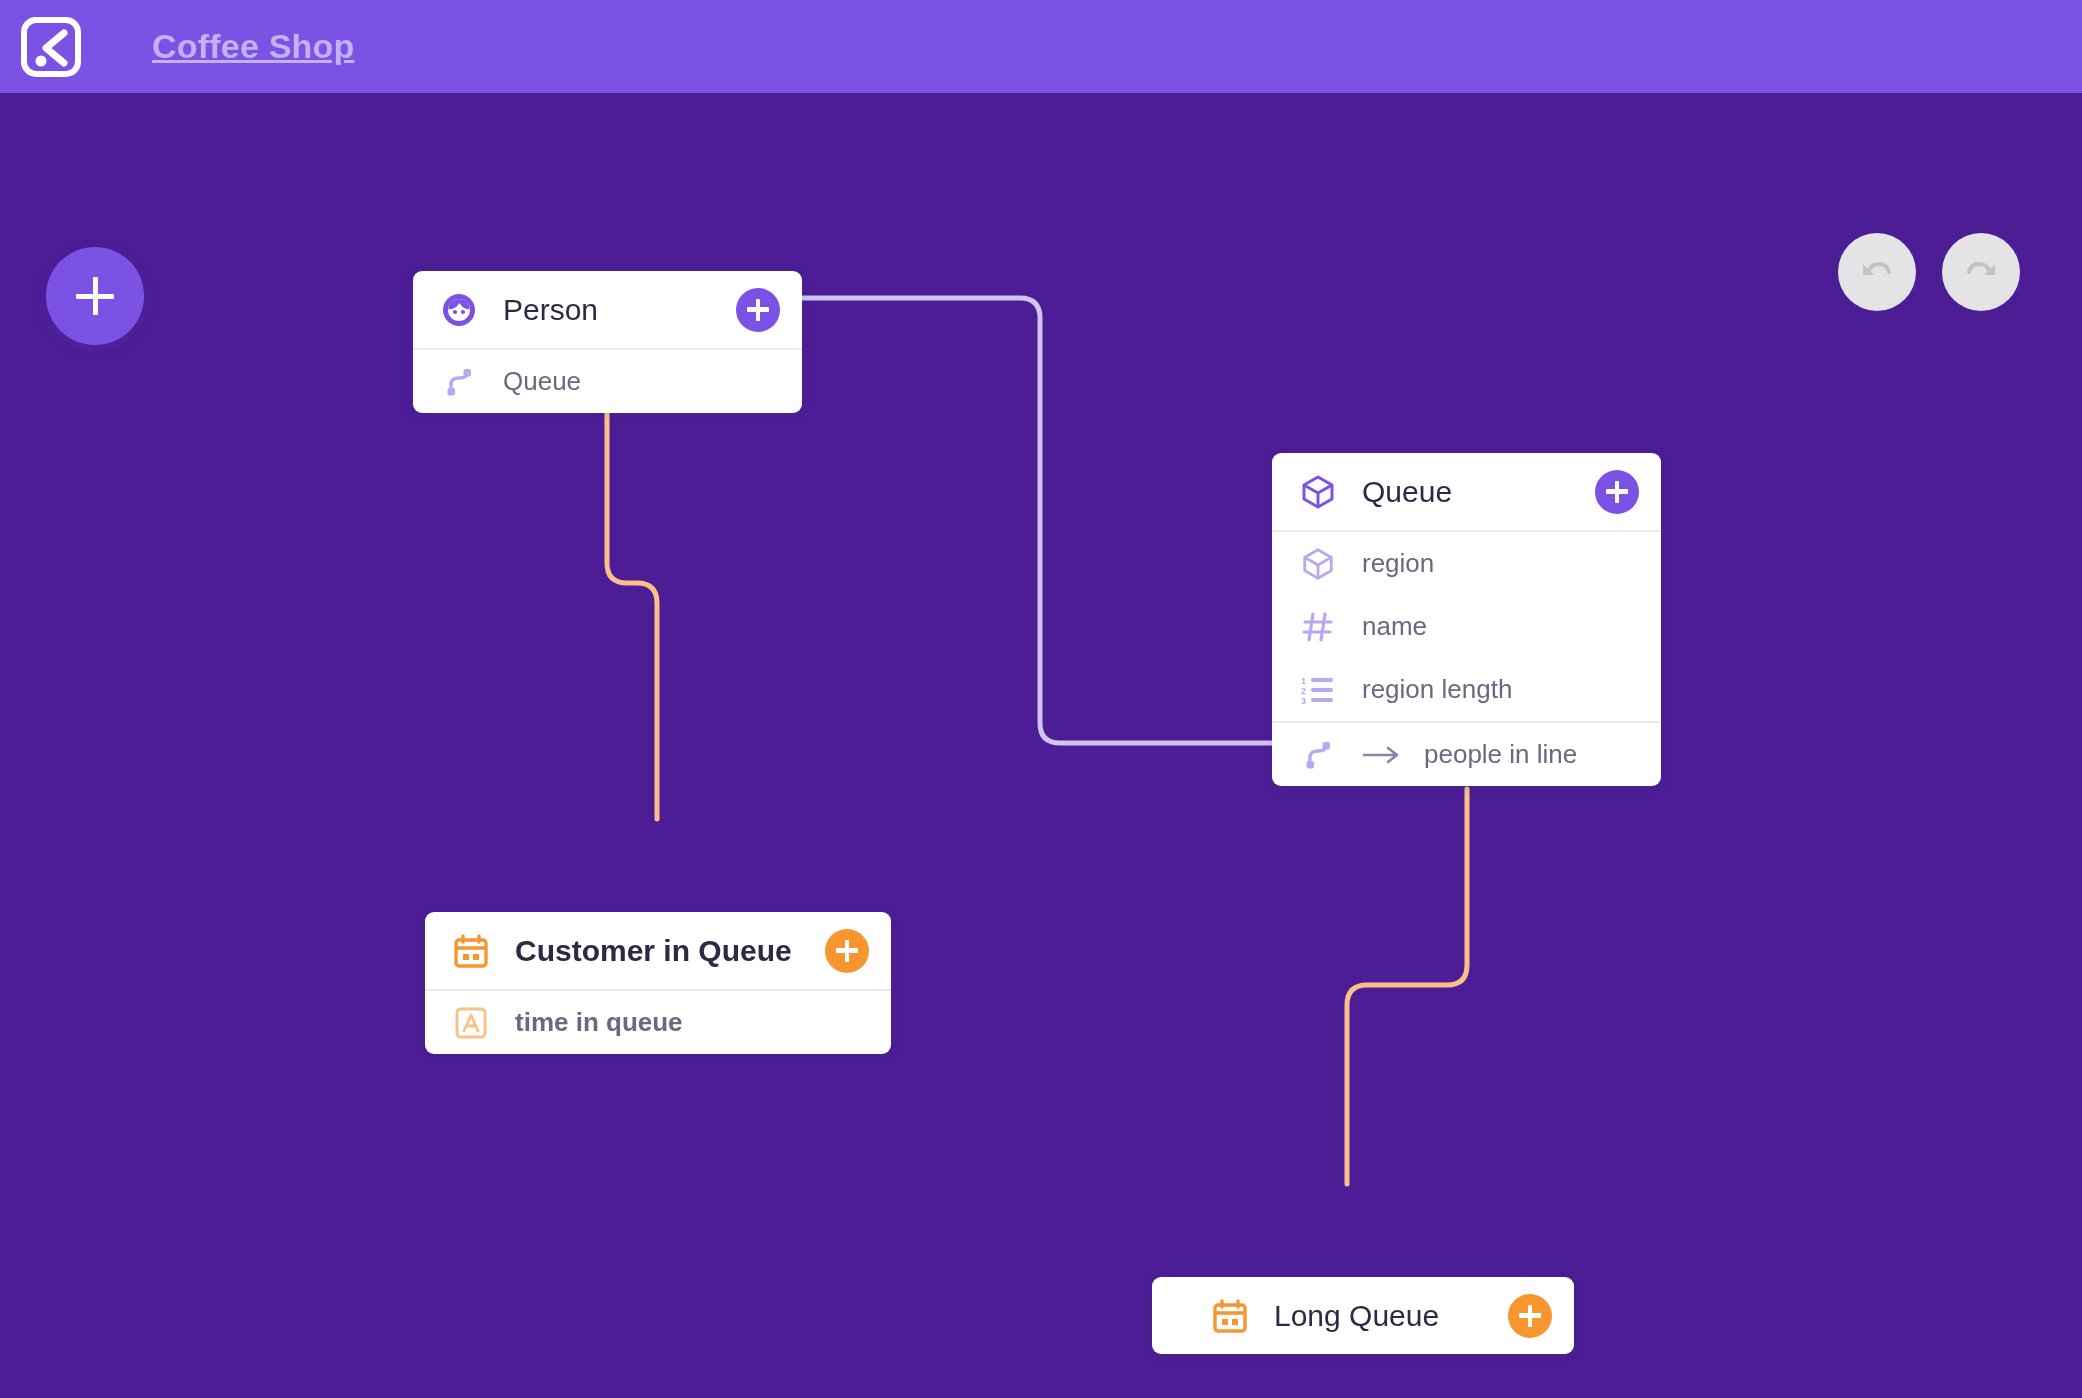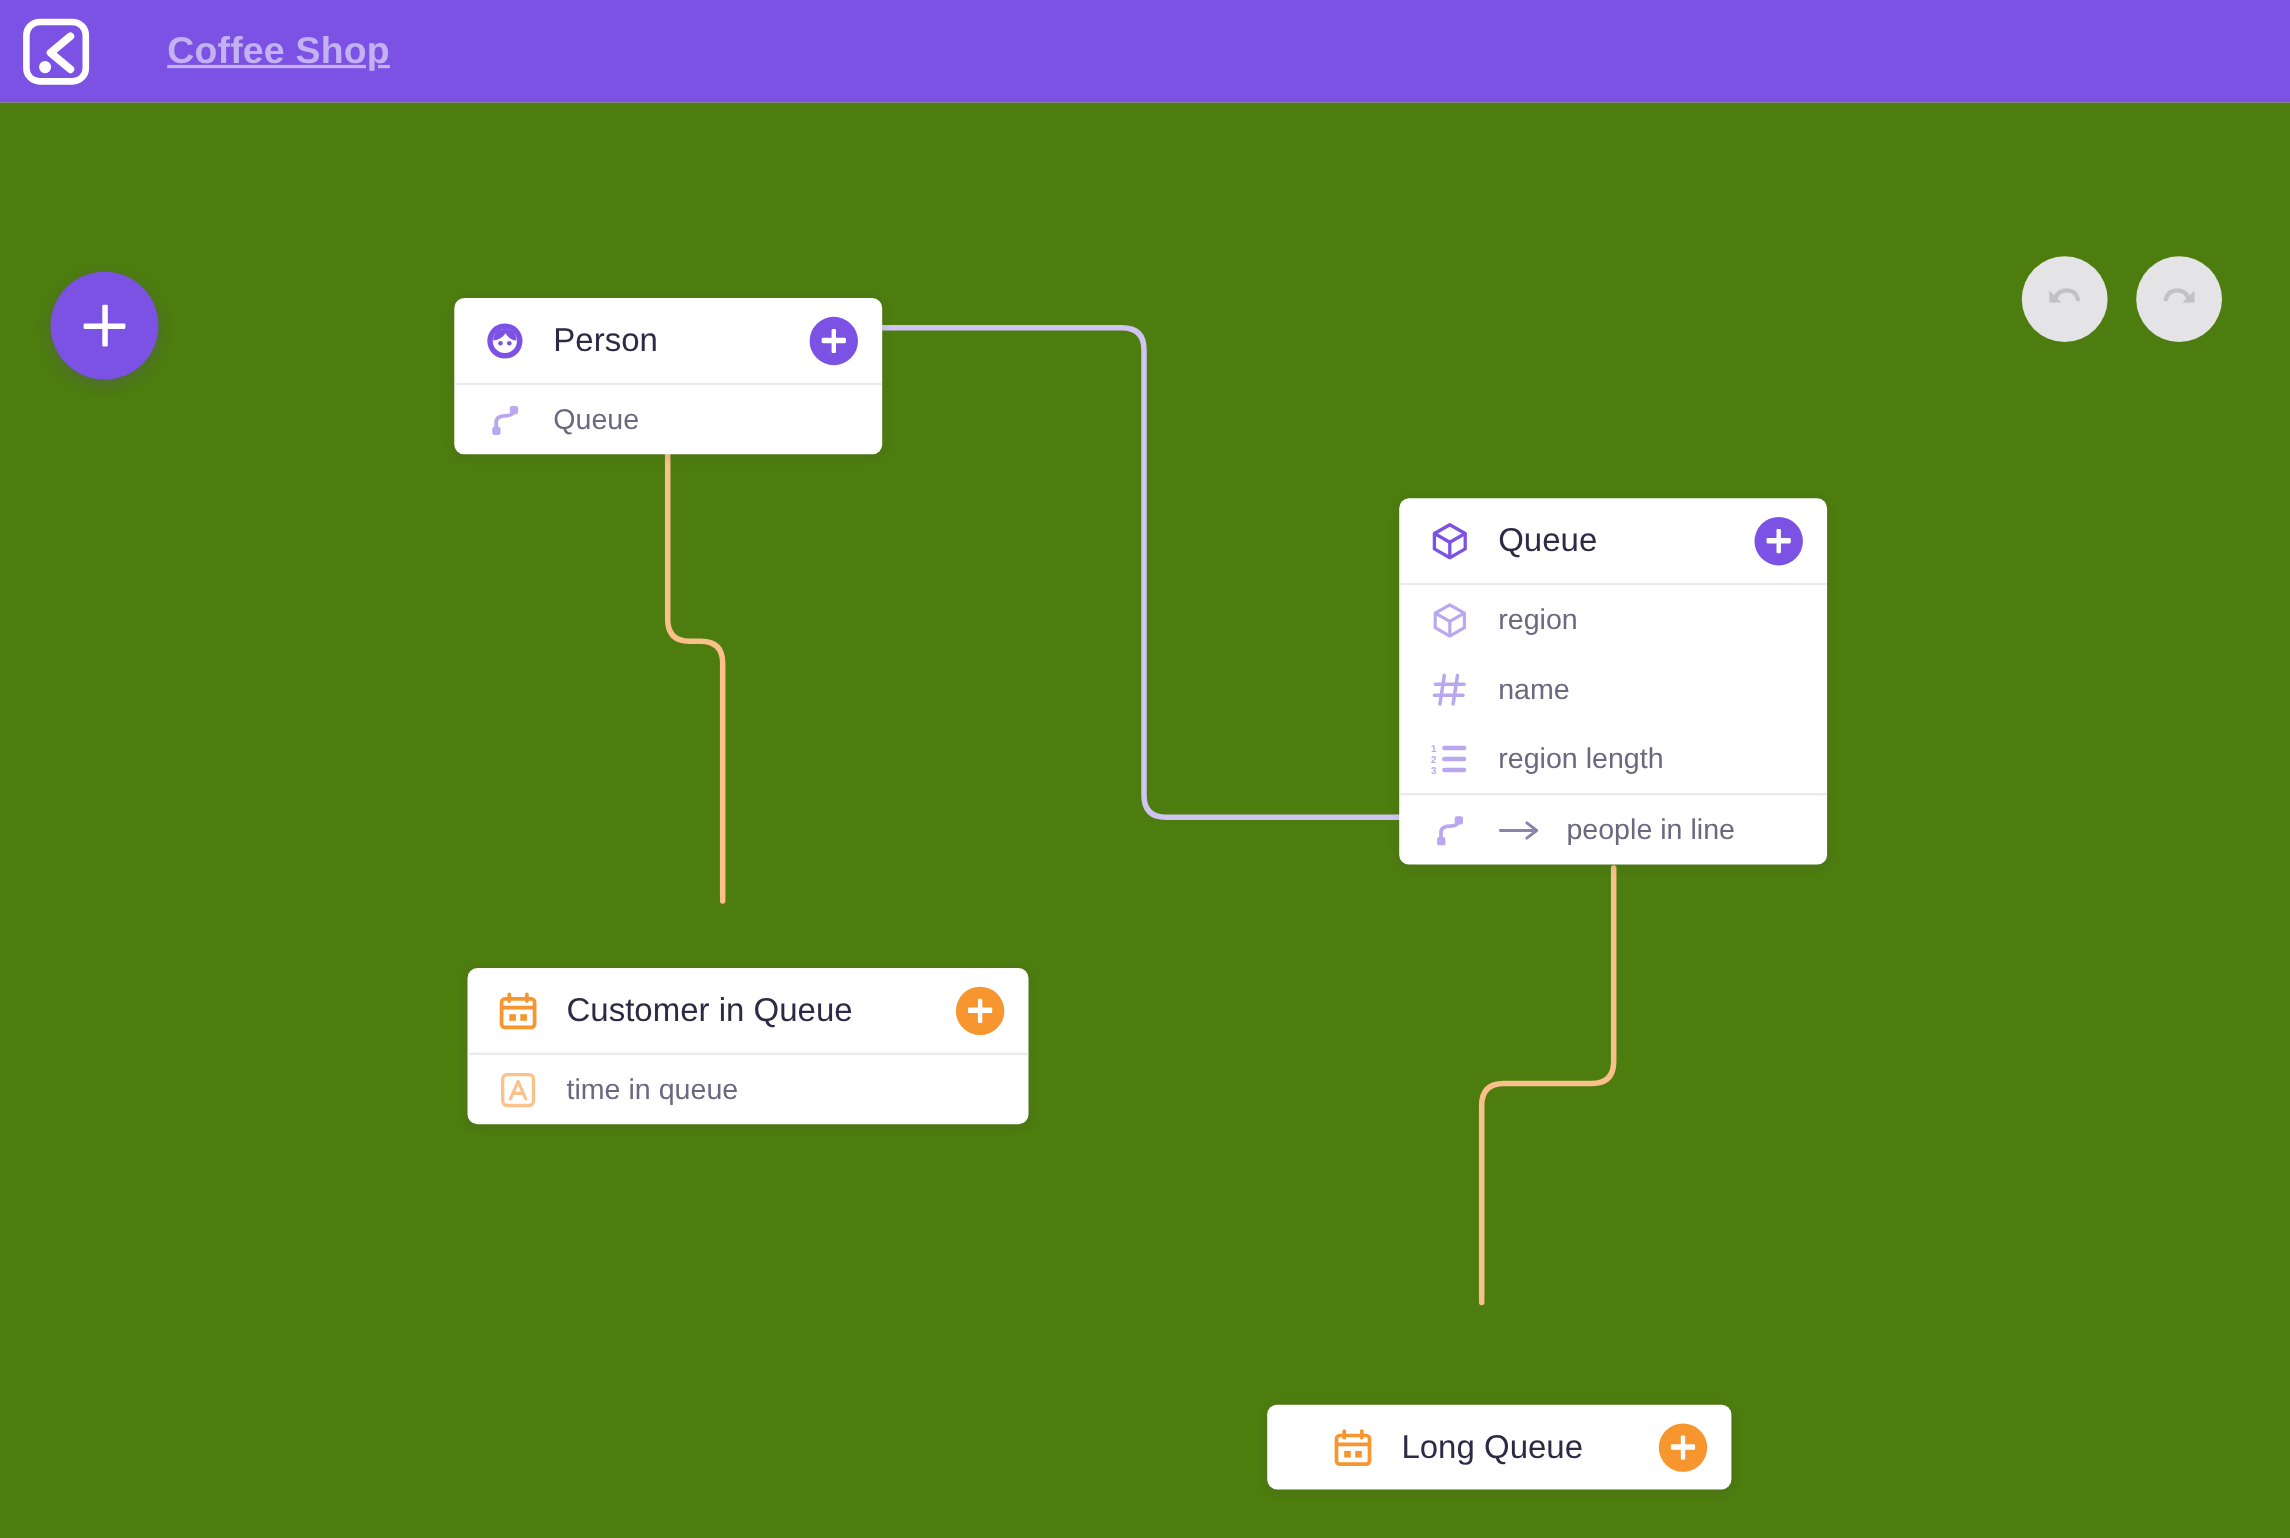--- a/index.html
+++ b/index.html
@@ -43,21 +43,21 @@
     white-space: nowrap;
     text-decoration: underline;
   }
 
   
   .canvas {
     position: absolute;
     top: 93px; left: 0;
     width: 2082px;
     height: 1305px;
-    background: #4d7c0f;
+    background: #4c1d95;
     overflow: hidden;
   }
   .edges {
     position: absolute;
     top: 0; left: 0;
     width: 2082px;
     height: 1305px;
     z-index: 1;
     pointer-events: none;
   }
@@ -196,21 +196,21 @@
     width: 44px;
     height: 26px;
     margin-left: 22px;
     flex: none;
   }
   .field-row.relation .field-label { margin-left: 20px; }
 
   
   #card-person   { left: 413px; top: 178px;  width: 389px; }
   #card-queue    { left: 1272px; top: 360px; width: 389px; }
-  #card-customer { left: 425px; top: 787px;  width: 510px; }
+  #card-customer { left: 425px; top: 819px;  width: 466px; font-weight: bold; }
   #card-longqueue{ left: 1152px; top: 1184px; width: 390px; padding-left: 32px; }
 </style>
 </head>
 <body>
 
 <div class="header">
   <span class="logo-box">
     <svg width="62" height="62" viewBox="0 0 62 62">
       <rect x="4" y="4" width="54" height="54" rx="12" ry="12" fill="none" stroke="#ffffff" stroke-width="6"></rect>
       <path d="M44 17 L26 32 L44 47" fill="none" stroke="#ffffff" stroke-width="7" stroke-linecap="round" stroke-linejoin="round"></path>

